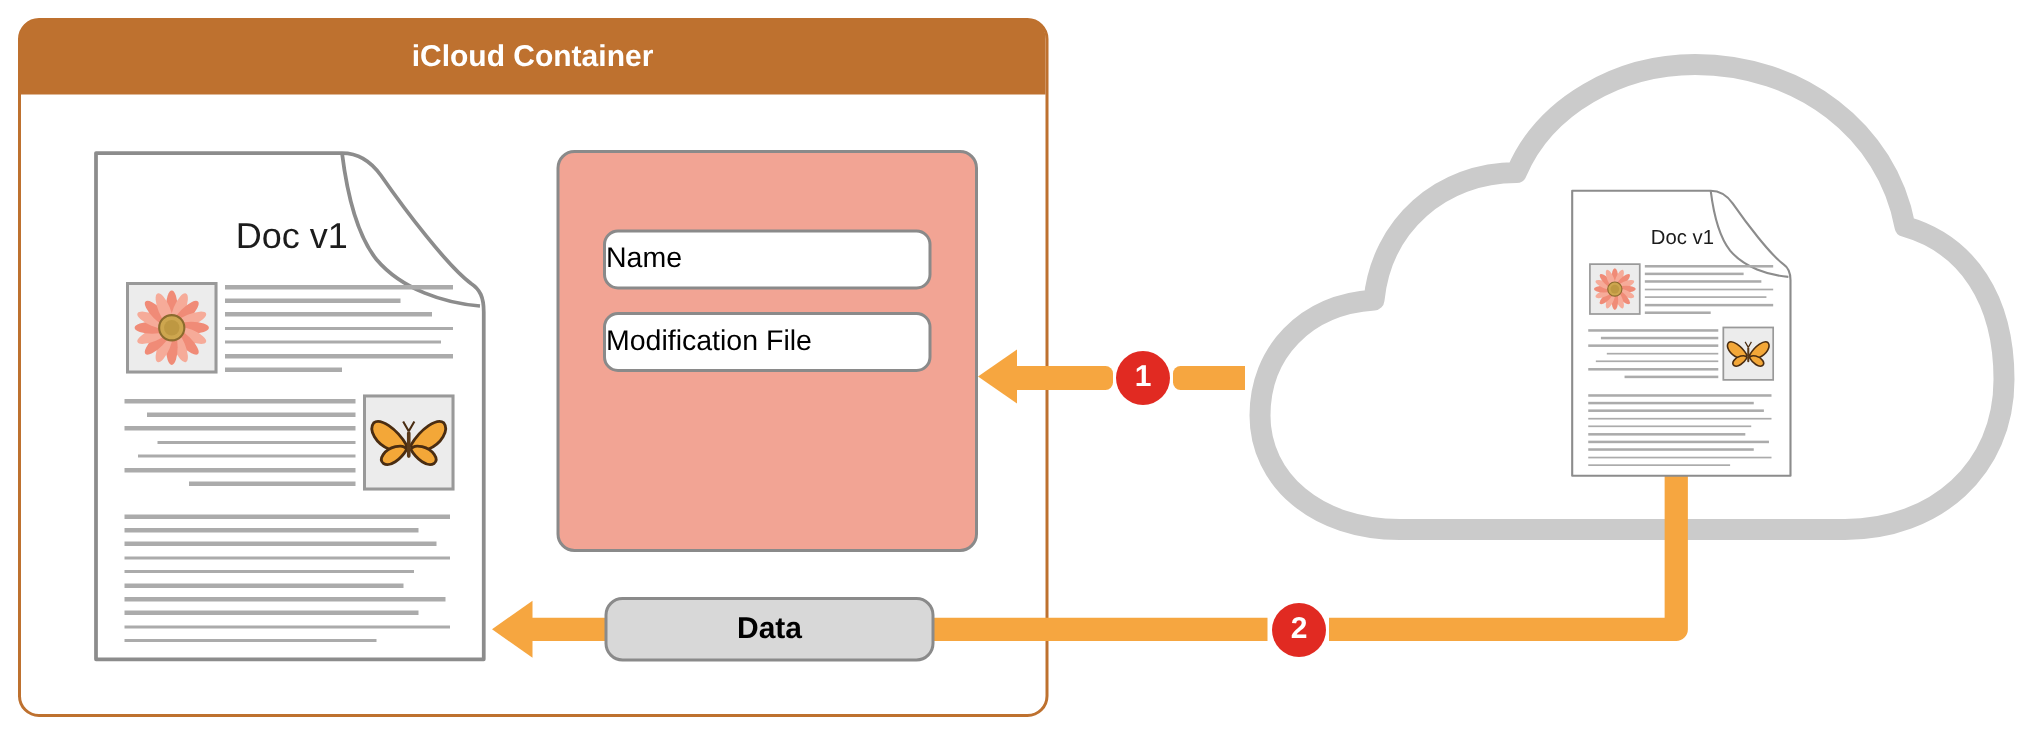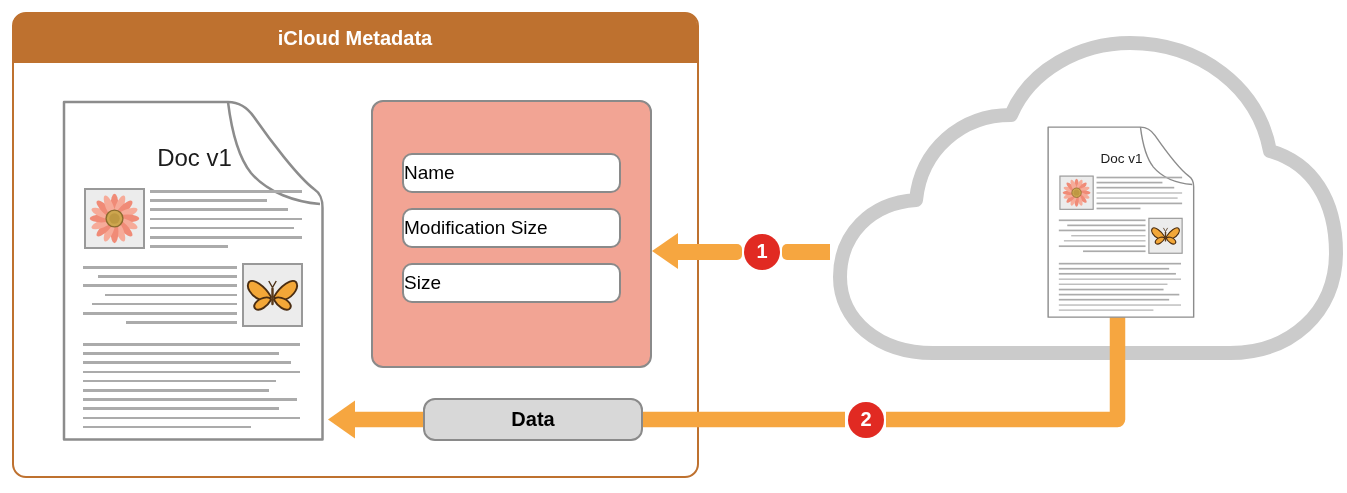--- a/index.html
+++ b/index.html
@@ -45,32 +45,32 @@
     border-radius:5px 0 0 5px;}
 
   .badge{width:36px;height:36px;border-radius:50%;background:var(--badge_red);
     color:#fff;font-size:20px;font-weight:bold;display:flex;align-items:center;justify-content:center;}
   .badge1{left:744px;top:233.5px;}
   .badge2{left:848px;top:401.5px;}
 
   
   .data-pill{left:403px;top:398px;width:220px;height:43px;box-sizing:border-box;
     background:var(--box_gray);border:2px solid var(--panel_border_gray);border-radius:12px;
-    font-size:20px;font-weight:bold;color:#000;text-align:center;line-height:39px;margin-left:20px;}
+    font-size:20px;font-weight:bold;color:#000;text-align:center;line-height:39px;}
 
   .cloud-svg{left:818px;top:25px;}
   .arrow2-svg{left:320px;top:295px;}
 </style>
 </head>
 <body>
 
 <div class="stage">
 
   <div class="abs container-box">
-    <div class="container-header">iCloud Metadata</div>
+    <div class="container-header">iCloud Container</div>
   </div>
 
   <div class="doc-wrap" style="left:62px;top:100px;">
   <div class="doc-inner">
     <svg class="doc-svg" width="265" height="342" viewBox="0 0 265 342">
       <path d="M2 2 L166 2 C177 2 185 7 192 17 C208 40 236 77 252 89 C258 93 260.5 98 260.5 108 L260.5 339.5 L2 339.5 Z" fill="#ffffff" stroke="#8C8C8C" stroke-width="2.5" stroke-linejoin="round"></path>
       <path d="M166 2 C170 34 177 58 189 73 C206 93 234 102 258 104" fill="none" stroke="#8C8C8C" stroke-width="2.5"></path>
     </svg>
     <div class="doc-title">Doc v1</div>
     <div class="img-box flower-box">
@@ -134,22 +134,21 @@
           <div class="tline" style="left: 21px; top: 307.4px; width: 196px;"></div>
           <div class="tline" style="left: 21px; top: 316.6px; width: 217px;"></div>
           <div class="tline" style="left: 21px; top: 325.8px; width: 168px;"></div>
         </div>
   </div>
 </div>
 
   <div class="abs metadata-panel">
     <div class="pill-stack" id="metadata-pills">
         <div class="pill">Name</div>
-        <div class="pill">Modification Size</div>
-        <div class="pill">Size</div>
+        <div class="pill">Modification File</div>
       </div>
   </div>
 
   <div class="abs arrow1-head"></div>
   <div class="abs arrow1-shaft-a"></div>
   <div class="abs arrow1-shaft-b"></div>
   <div class="abs badge badge1">1</div>
 
   <svg class="abs cloud-svg" width="530" height="345" viewBox="0 0 530 345">
     <path d="M115 328 C60 328 22 295 22 252 C22 210 52 178 98 175 C103 125 143 90 193 90 C212 45 262 18 312 18 C382 18 440 62 452 126 C494 138 518 175 518 228 C518 288 472 328 412 328 Z" fill="#ffffff" stroke="#CBCBCB" stroke-width="14" stroke-linejoin="round"></path>

